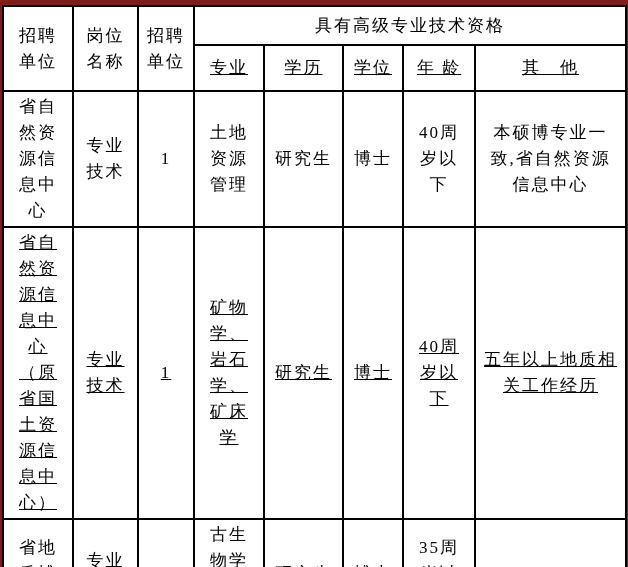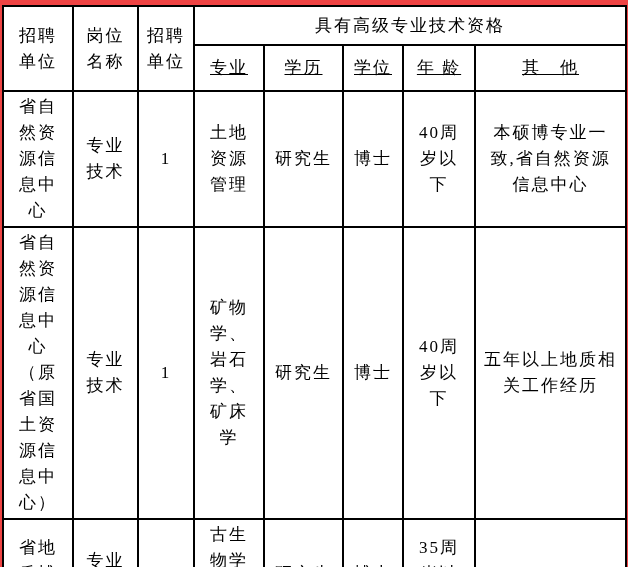--- a/index.html
+++ b/index.html
@@ -6,21 +6,21 @@
     margin: 0;
     padding: 0;
     background: #ffffff;
     width: 628px;
     height: 567px;
     overflow: hidden;
   }
   .page {
     width: 628px;
     height: 567px;
-    background: #ef4444;
+    background: #7f1d1d;
     box-sizing: border-box;
     padding: 5px 0 0 2px;
     font-family: "Liberation Serif", "DejaVu Serif", serif;
     color: #000000;
   }
   table.recruit {
     border-collapse: collapse;
     table-layout: fixed;
     width: 623px;
     background: #ffffff;
@@ -45,21 +45,21 @@
   col.c-headcount { width: 56px;  }
   col.c-major     { width: 70px;  }
   col.c-education { width: 79px;  }
   col.c-degree    { width: 60px;  }
   col.c-age       { width: 72px;  }
   col.c-other     { width: 151px; }
 
   tr.hdr-top    { height: 39px;  }
   tr.hdr-sub    { height: 46px; text-decoration: underline;  }
   tr.row-1      { height: 107px; }
-  tr.row-2      { height: 261px; }
+  tr.row-2      { height: 261px; text-decoration: underline; }
   tr.row-3      { height: 103px; }
 </style>
 </head>
 <body>
 
 <div class="page">
   <table class="recruit">
     <colgroup>
       <col class="c-unit">
       <col class="c-position">

